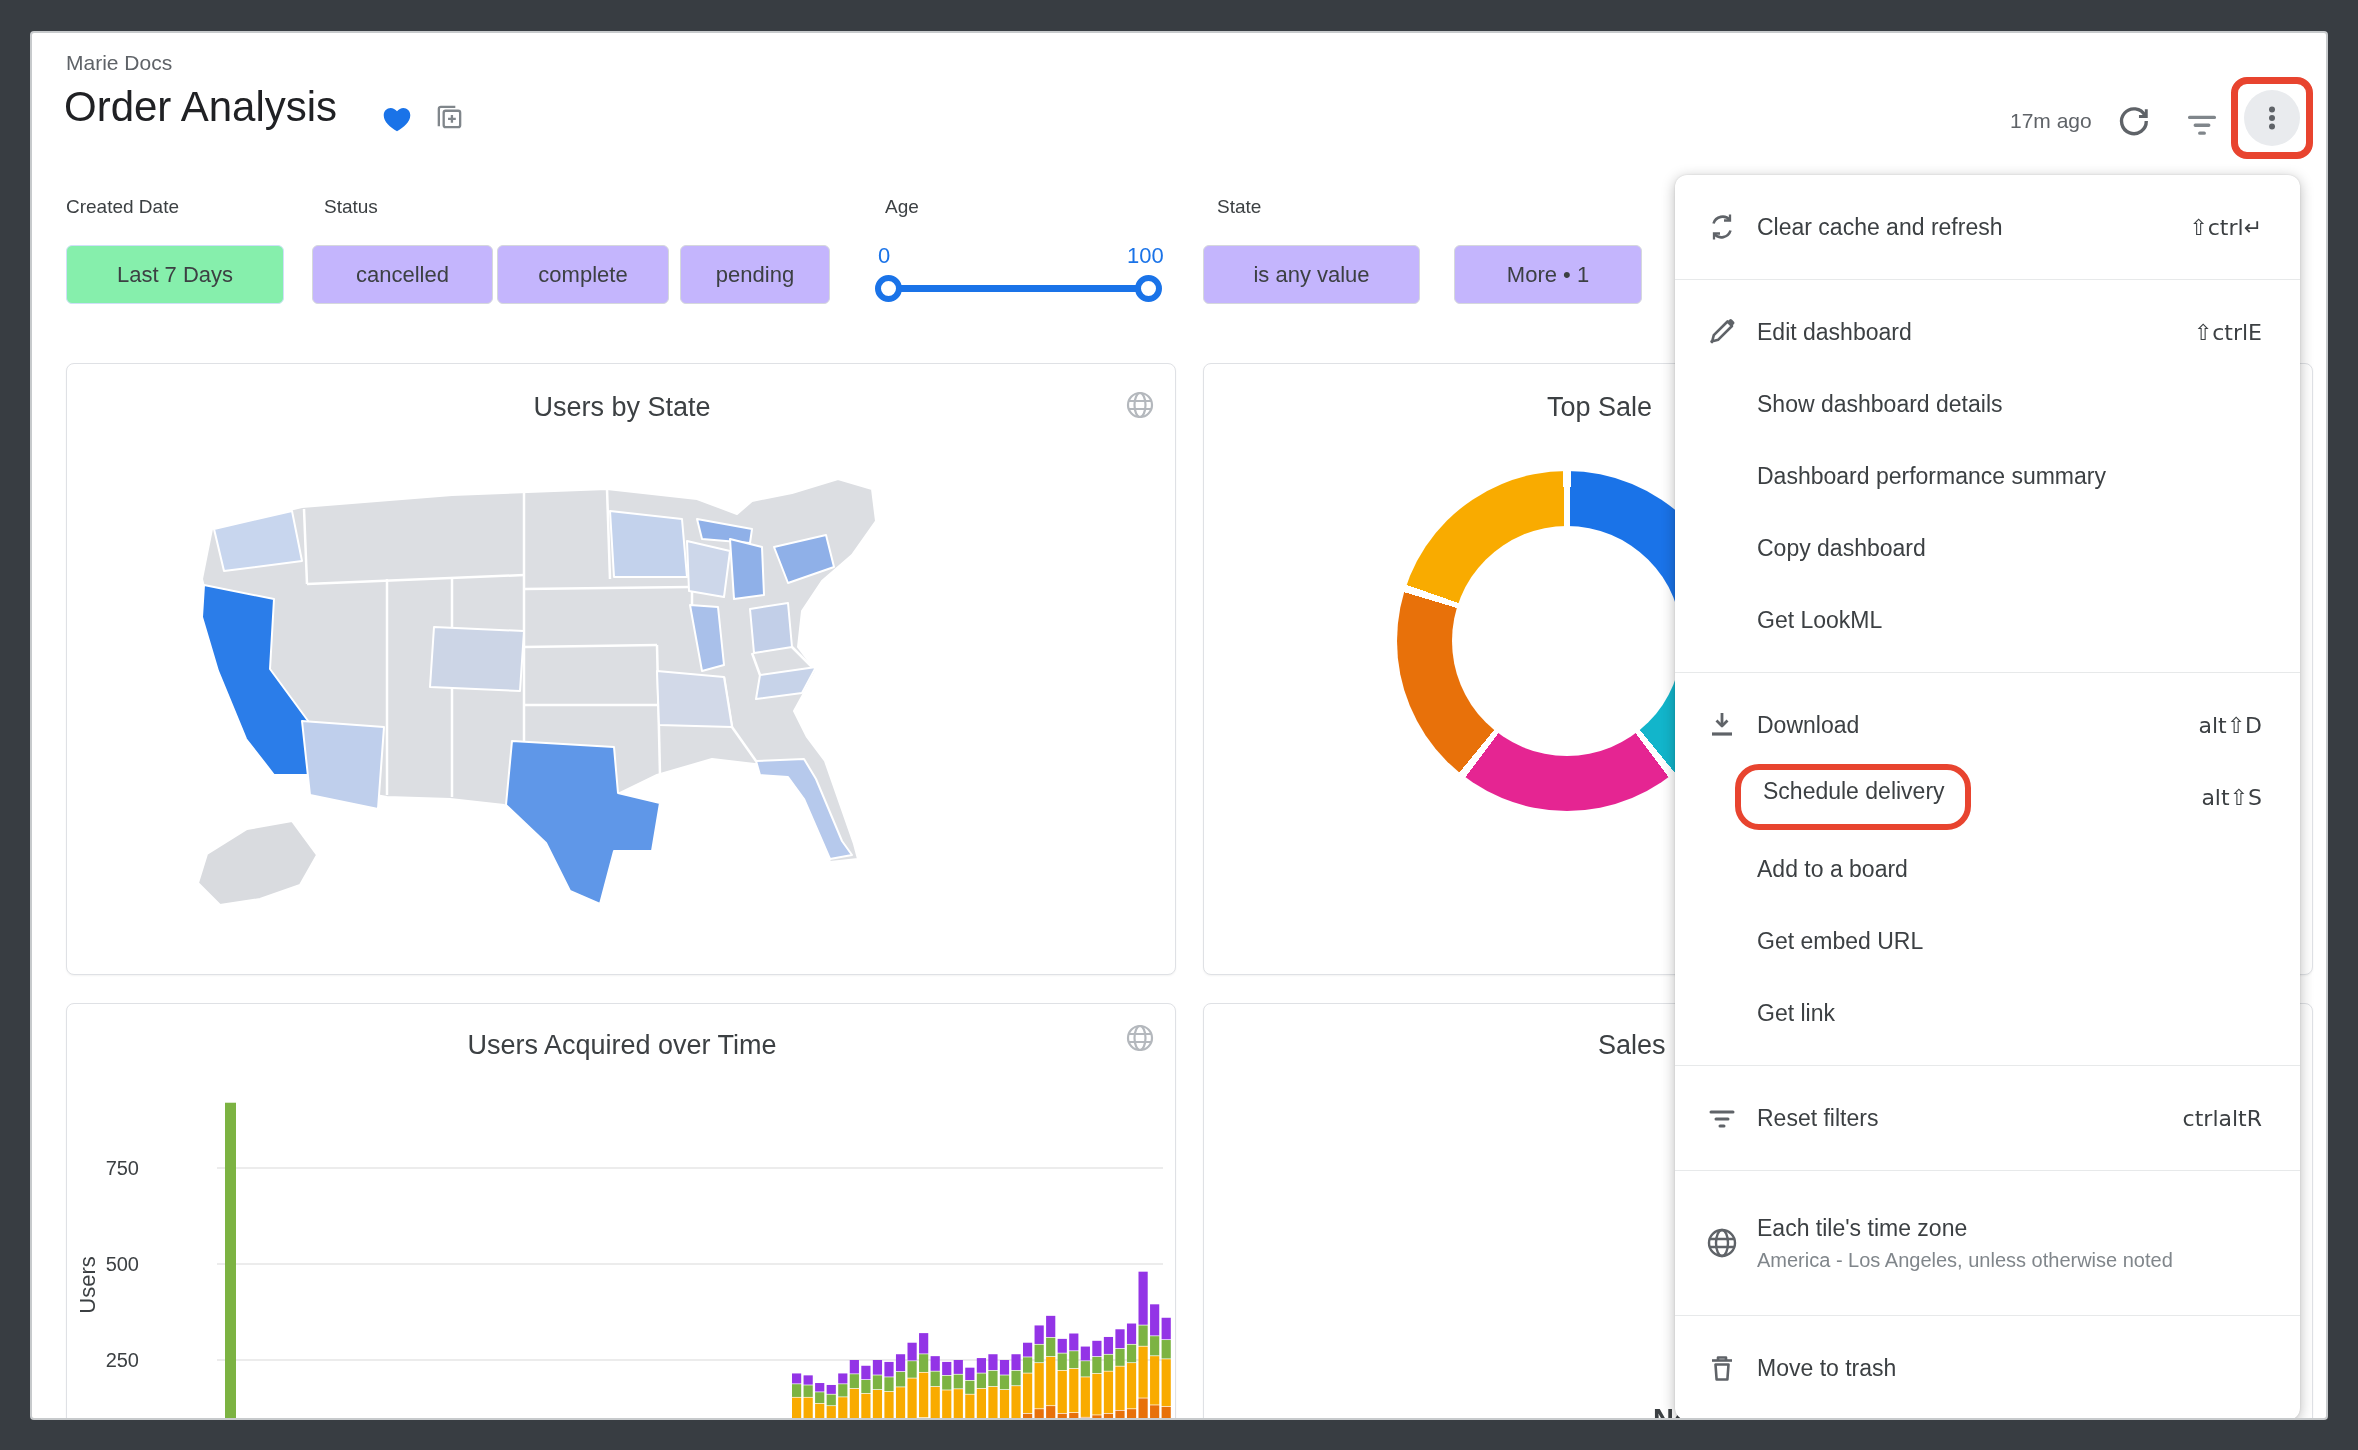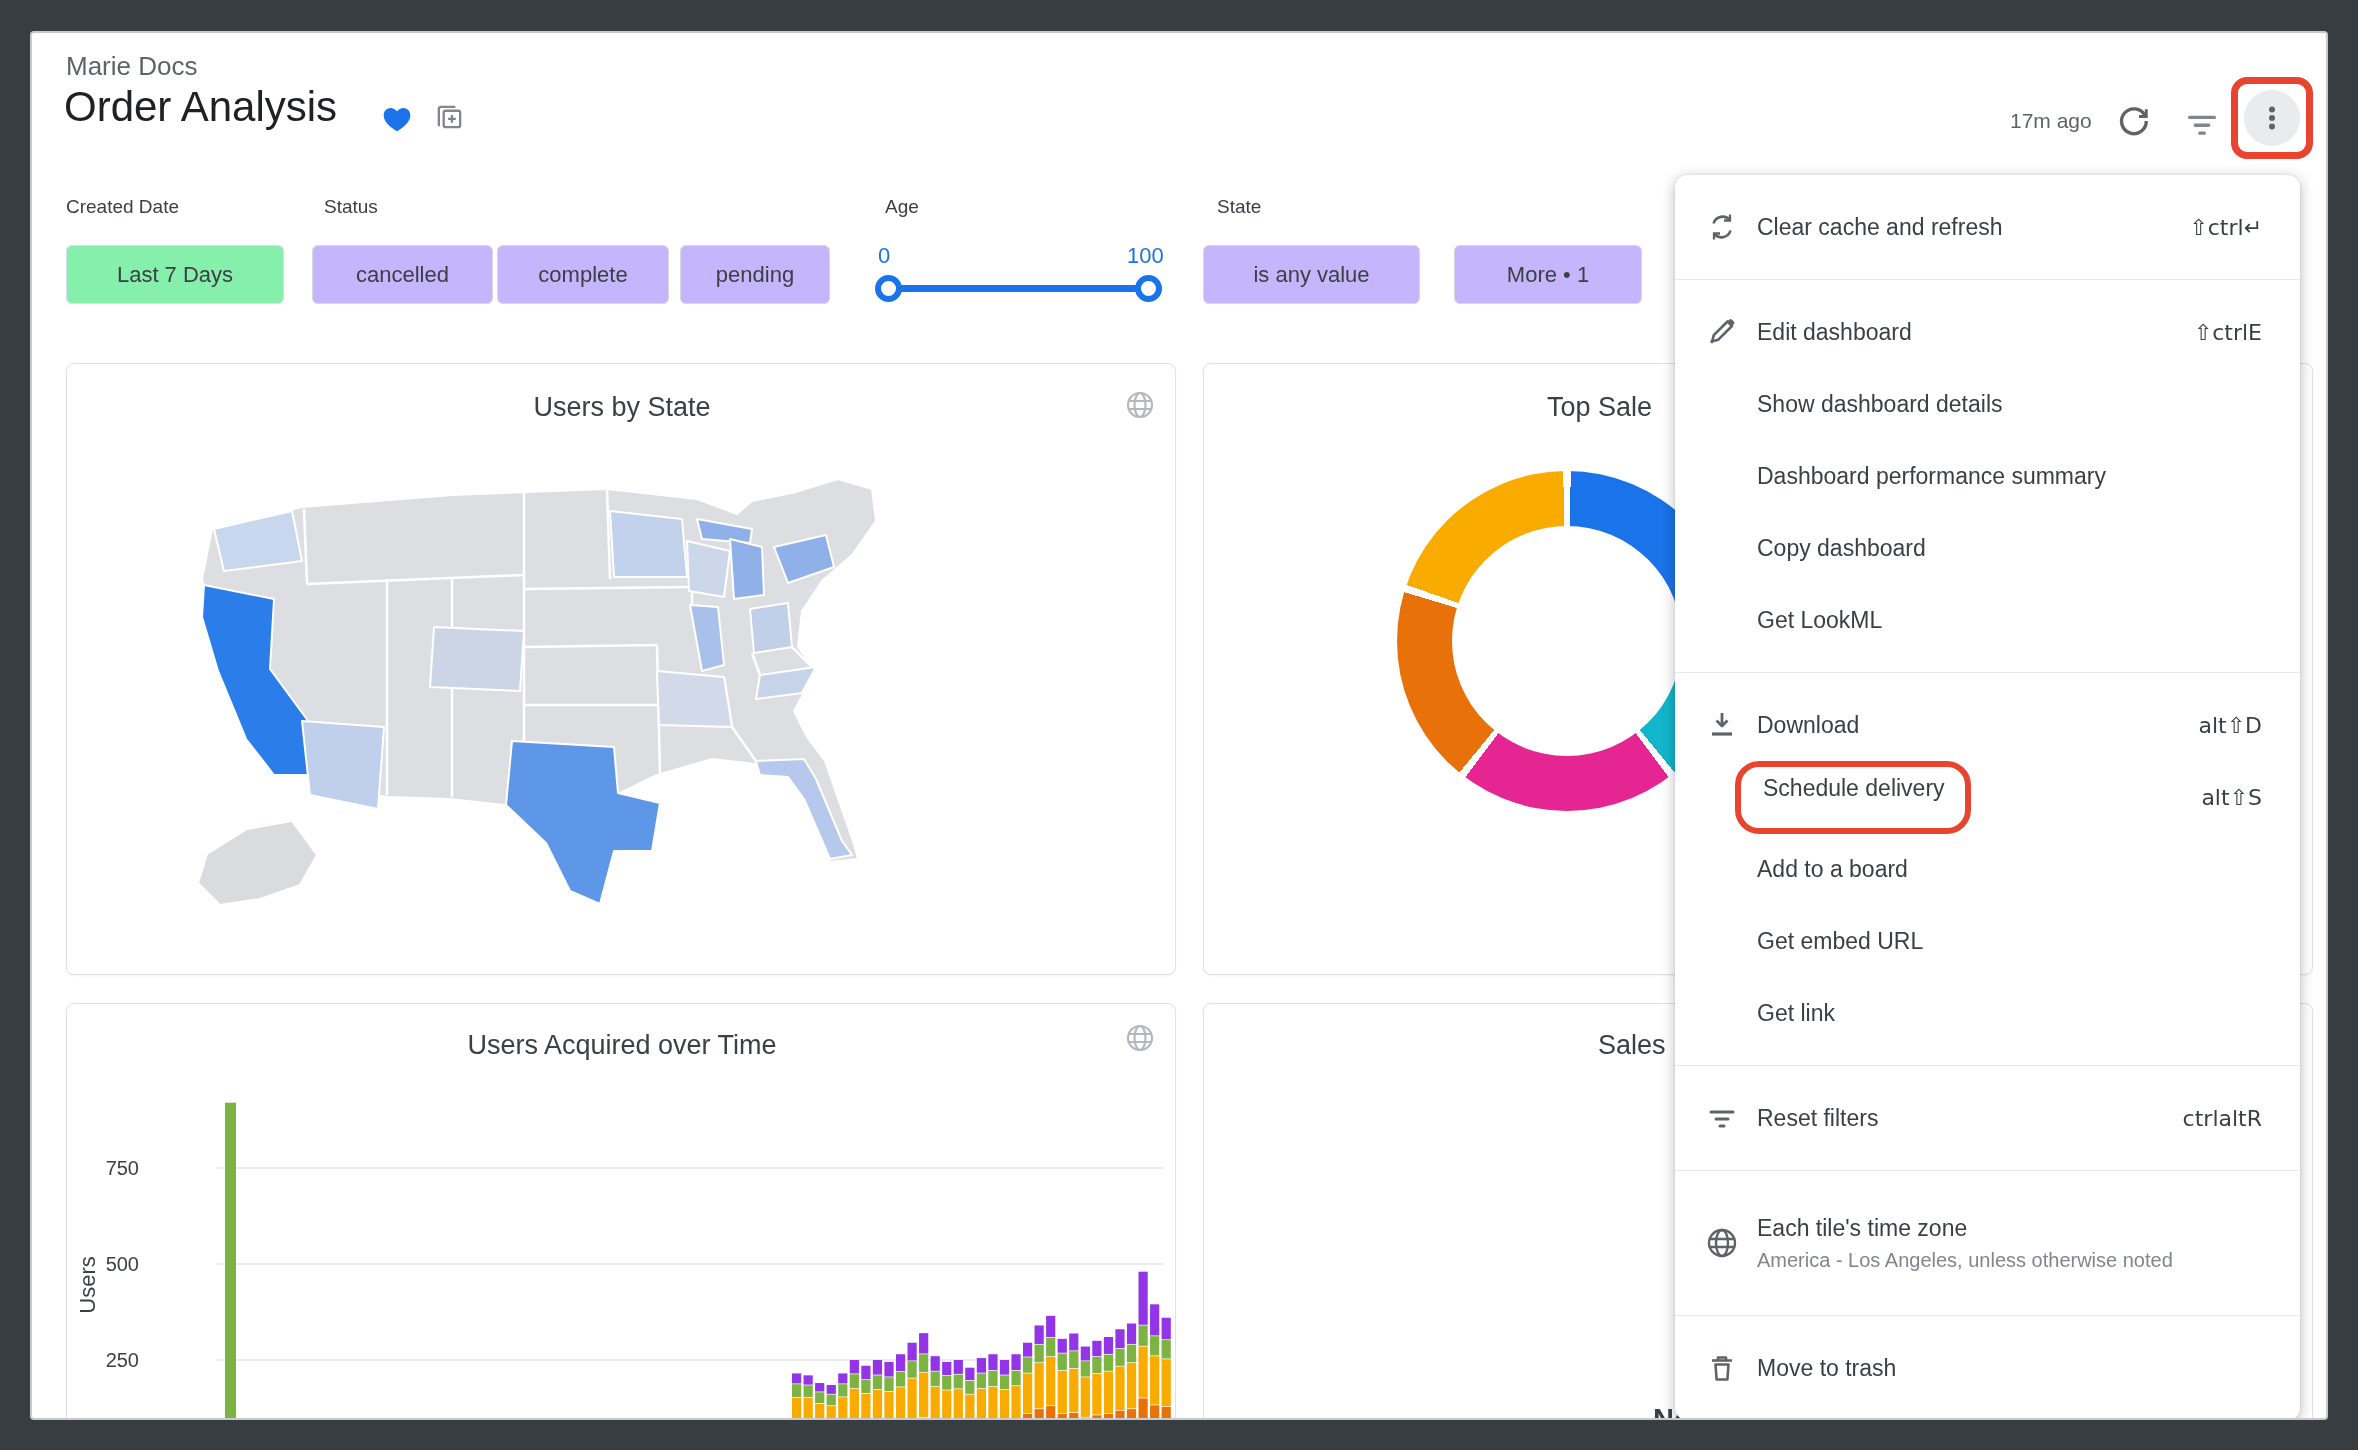--- a/index.html
+++ b/index.html
@@ -1,20 +1,20 @@
 <!DOCTYPE html>
 <html><head>
 <meta charset="utf-8">
 <style>
   html,body{margin:0;padding:0;background:#383d42;font-family:"Liberation Sans","DejaVu Sans",sans-serif;}
   #stage{position:relative;width:2358px;height:1450px;background:#383d42;overflow:hidden;}
   #content{position:absolute;left:32px;top:33px;width:2294px;height:1385px;background:#fff;overflow:hidden;border-radius:2px;box-shadow:0 0 0 2px #c7cacc;}
   .abs{position:absolute;}
   
-  .breadcrumb{left:34px;top:18px;font-size:26px;color:#5f6368;}
+  .breadcrumb{left:34px;top:18px;font-size:21px;color:#5f6368;}
   .page-title{left:32px;top:50px;font-size:42px;color:#202124;}
   .heart{left:348px;top:68px;width:34px;height:34px;}
   .dup{left:402px;top:69px;width:31px;height:31px;}
   .updated{left:1978px;top:76px;font-size:21px;color:#5f6368;}
   .hicon{width:36px;height:36px;color:#5f6368;cursor:pointer;}
   .reload{left:2083px;top:70px;}
   .hfilter{left:2152px;top:72px;}
   .dots-btn{left:2212px;top:57px;width:56px;height:56px;border-radius:50%;background:#e9ebee;display:flex;align-items:center;justify-content:center;cursor:pointer;}
   .ring{left:2199px;top:44px;width:68px;height:68px;border:7px solid #e8442f;border-radius:16px;z-index:30;pointer-events:none;}
   
@@ -33,21 +33,21 @@
   .users-ylabel{font-size:22px;color:#3c4043;transform:rotate(-90deg);transform-origin:center;}
   .no-results{left:1621px;top:1370px;font-size:29px;font-weight:bold;color:#3c4043;z-index:5;}
   
   .menu{left:1643px;top:129px;width:625px;background:#fff;border-radius:12px;box-shadow:0 3px 14px rgba(0,0,0,.28),0 0 2px rgba(0,0,0,.12);z-index:20;margin-top:13px;}
   .menu-section{padding:16px 0;border-top:1px solid #e7e9ea;}
   .menu-section:first-child{border-top:none;}
   .menu-item{height:72px;display:flex;align-items:center;padding:0 38px 0 30px;cursor:pointer;}
   .menu-item.tall{height:112px;}
   .mi-icon{width:34px;height:34px;margin-right:18px;flex:none;color:#5f6368;}
   .mi-label{font-size:23px;color:#3c4043;white-space:nowrap;}
-  .mi-label.annotated{border:6px solid #e8442f;border-radius:24px;padding:8px 20px 26px 22px;margin-left:-22px;}
+  .mi-label.annotated{border:6px solid #e8442f;border-radius:24px;padding:8px 20px 19px 22px;margin-left:-22px;}
   .mi-sub{display:block;font-size:20px;color:#80868b;margin-top:7px;white-space:nowrap;}
   .mi-shortcut{margin-left:auto;font-size:22px;color:#3c4043;font-family:"DejaVu Sans",sans-serif;white-space:nowrap;}
   svg{display:block;}
 </style>
 </head>
 <body>
 
 <div id="stage">
 <div id="content">
 

